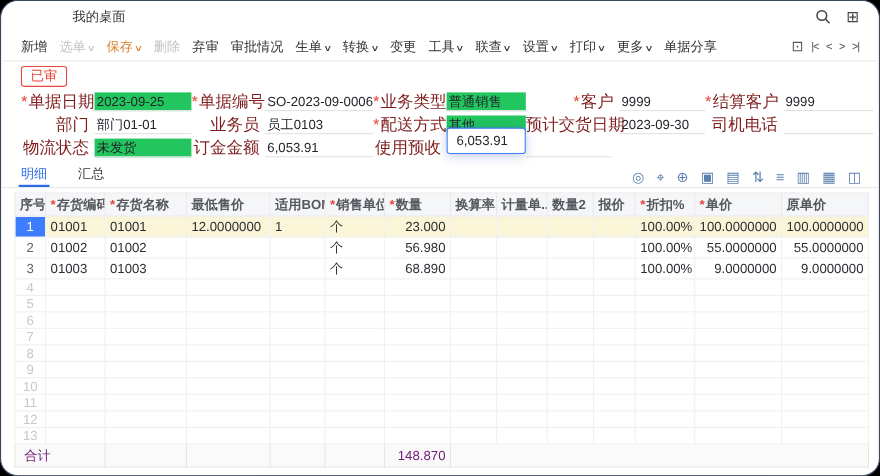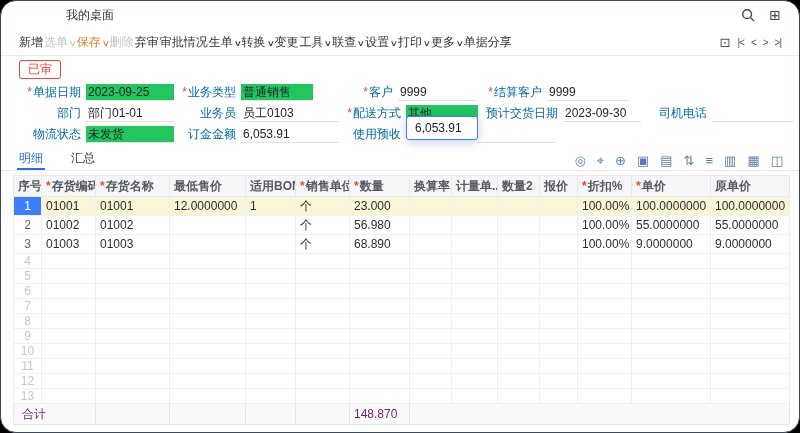--- a/index.html
+++ b/index.html
@@ -11,36 +11,36 @@
   .tab{font-size:12px;color:#333;margin-right:26px;position:relative;height:100%;
     display:flex;align-items:center;cursor:pointer;margin-left:47px;}
   .tab.active{color:#e5463d;}
   .tab.active::after{content:'';position:absolute;left:0;right:0;bottom:0;height:2px;background:#e5463d;}
   .tab .close{margin-left:5px;font-size:12px;}
   .tabbar-right{margin-left:auto;display:flex;gap:14px;align-items:center;color:#444;}
   .g-icon{font-size:14px;line-height:1;cursor:pointer;color:#444;}
   
   .toolbar{height:26px;display:flex;align-items:center;padding:0 18px;
     border-bottom:1px solid #ececec;font-size:12px;color:#333;}
-  .tb-items{display:flex;gap:1px;align-items:center;white-space:nowrap;}
+  .tb-items{display:flex;gap:11px;align-items:center;white-space:nowrap;}
   .tb-item{cursor:pointer;}
   .tb-item.disabled{color:#c3c3c3;}
   .tb-item.accent{color:#d9822b;}
   .caret{font-size:8px;margin-left:2px;display:inline-block;transform:scaleX(1.4);color:inherit;}
   .toolbar-right{margin-left:auto;display:flex;gap:7px;align-items:center;color:#555;}
   .nav-btn{font-size:10px;cursor:pointer;letter-spacing:-1px;}
   .nav-btn.big{font-size:13px;letter-spacing:0;}
   
   .form-section{position:relative;}
   .badge{display:inline-block;margin:4px 0 2px 18px;padding:0 8px;height:17px;line-height:17px;
     border:1px solid #e5463d;color:#e5463d;font-size:12px;border-radius:3px;background:#fffdfc;}
   .form-rows{padding:1px 0 3px 18px;}
   .form-row{display:flex;height:21px;align-items:center;}
   .form-cell{display:flex;align-items:center;}
-  .f-label{text-align:right;color:#0369a1;font-size:12px;padding-right:5px;white-space:nowrap;flex:0 0 auto;}
+  .f-label{text-align:right;color:#7f1d1d;font-size:15px;padding-right:5px;white-space:nowrap;flex:0 0 auto;}
   .req::before{content:'*';color:#e5463d;margin-right:1px;}
   .f-value{font-size:12px;color:#22252a;border-bottom:1px solid #e2e2e2;height:17px;line-height:17px;
     padding:0 2px;white-space:nowrap;overflow:hidden;box-sizing:border-box;}
   .f-value.hl{background:#22c55e;}
   .f-value.focus{border:1px solid #3d7fff;border-radius:3px;background:#fff;
     box-shadow:0 2px 10px rgba(31,77,160,.28);height:24px;line-height:22px;padding:0 8px;
     transform:translateY(-7px);position:relative;z-index:6;min-width:66px;}
   .c1 .f-label{width:62px}.c1 .f-value{width:88px}
   .c2 .f-label{width:62px}.c2 .f-value{width:98px}
   .c3 .f-label{width:62px}.c3 .f-value{width:72px}
@@ -52,21 +52,21 @@
   .dtab.active{color:#2e6be6;border-bottom:2px solid #2e6be6;padding-bottom:1px;}
   .dtab-icons{margin-left:auto;display:flex;gap:11px;color:#5a7fae;font-size:13px;
     align-items:center;padding-bottom:3px;}
   .gicon{cursor:pointer;line-height:1;}
   
   .grid-wrap{padding:4px 12px 0;}
   table{width:100%;border-collapse:collapse;table-layout:fixed;font-size:12px;color:#2b2e33;}
   th{background:#f5f6f8;border:1px solid #e9e9e9;font-weight:bold;color:#55585e;height:21px;
     padding:0 4px;overflow:hidden;white-space:nowrap;box-sizing:border-box;}
   td{border:1px solid #f0f0f0;height:19px;padding:0 4px;overflow:hidden;white-space:nowrap;box-sizing:border-box;}
-  .a-left{text-align:left}.a-right{}.a-center{text-align:center}
+  .a-left{text-align:left}.a-right{text-align:right}.a-center{text-align:center}
   .star{color:#e5463d;margin-right:1px;}
   tr.sel td{background:#fbf5d7;}
   tr.sel td.rownum{background:#3f7dff;color:#fff;}
   td.rownum{color:#666;}
   td.rownum.dim{color:#c8c8c8;}
   tr.empty td{height:14px;}
   tfoot td{background:#fafafa;border:1px solid #e6e6e6;height:21px;color:#701a75;}
   tfoot td:first-child{padding-left:8px;}
   .note{margin:6px 0 0 26px;color:#8a8f96;font-size:12px;}
 </style>
@@ -115,20 +115,24 @@
       </div>
   </div>
 
   <div class="form-section">
     <span class="badge">已审</span>
     <div class="form-rows">
         <div class="form-row">
           <div class="form-cell c1">
             <span class="f-label req">单据日期</span>
             <span class="f-value hl">2023-09-25</span>
+          </div>
+          <div class="form-cell c2">
+            <span class="f-label req">单据编号</span>
+            <span class="f-value">SO-2023-09-0006</span>
           </div>
           <div class="form-cell c3">
             <span class="f-label req">业务类型</span>
             <span class="f-value hl">普通销售</span>
           </div>
           <div class="form-cell c4">
             <span class="f-label req">客户</span>
             <span class="f-value">9999</span>
           </div>
           <div class="form-cell c5">

